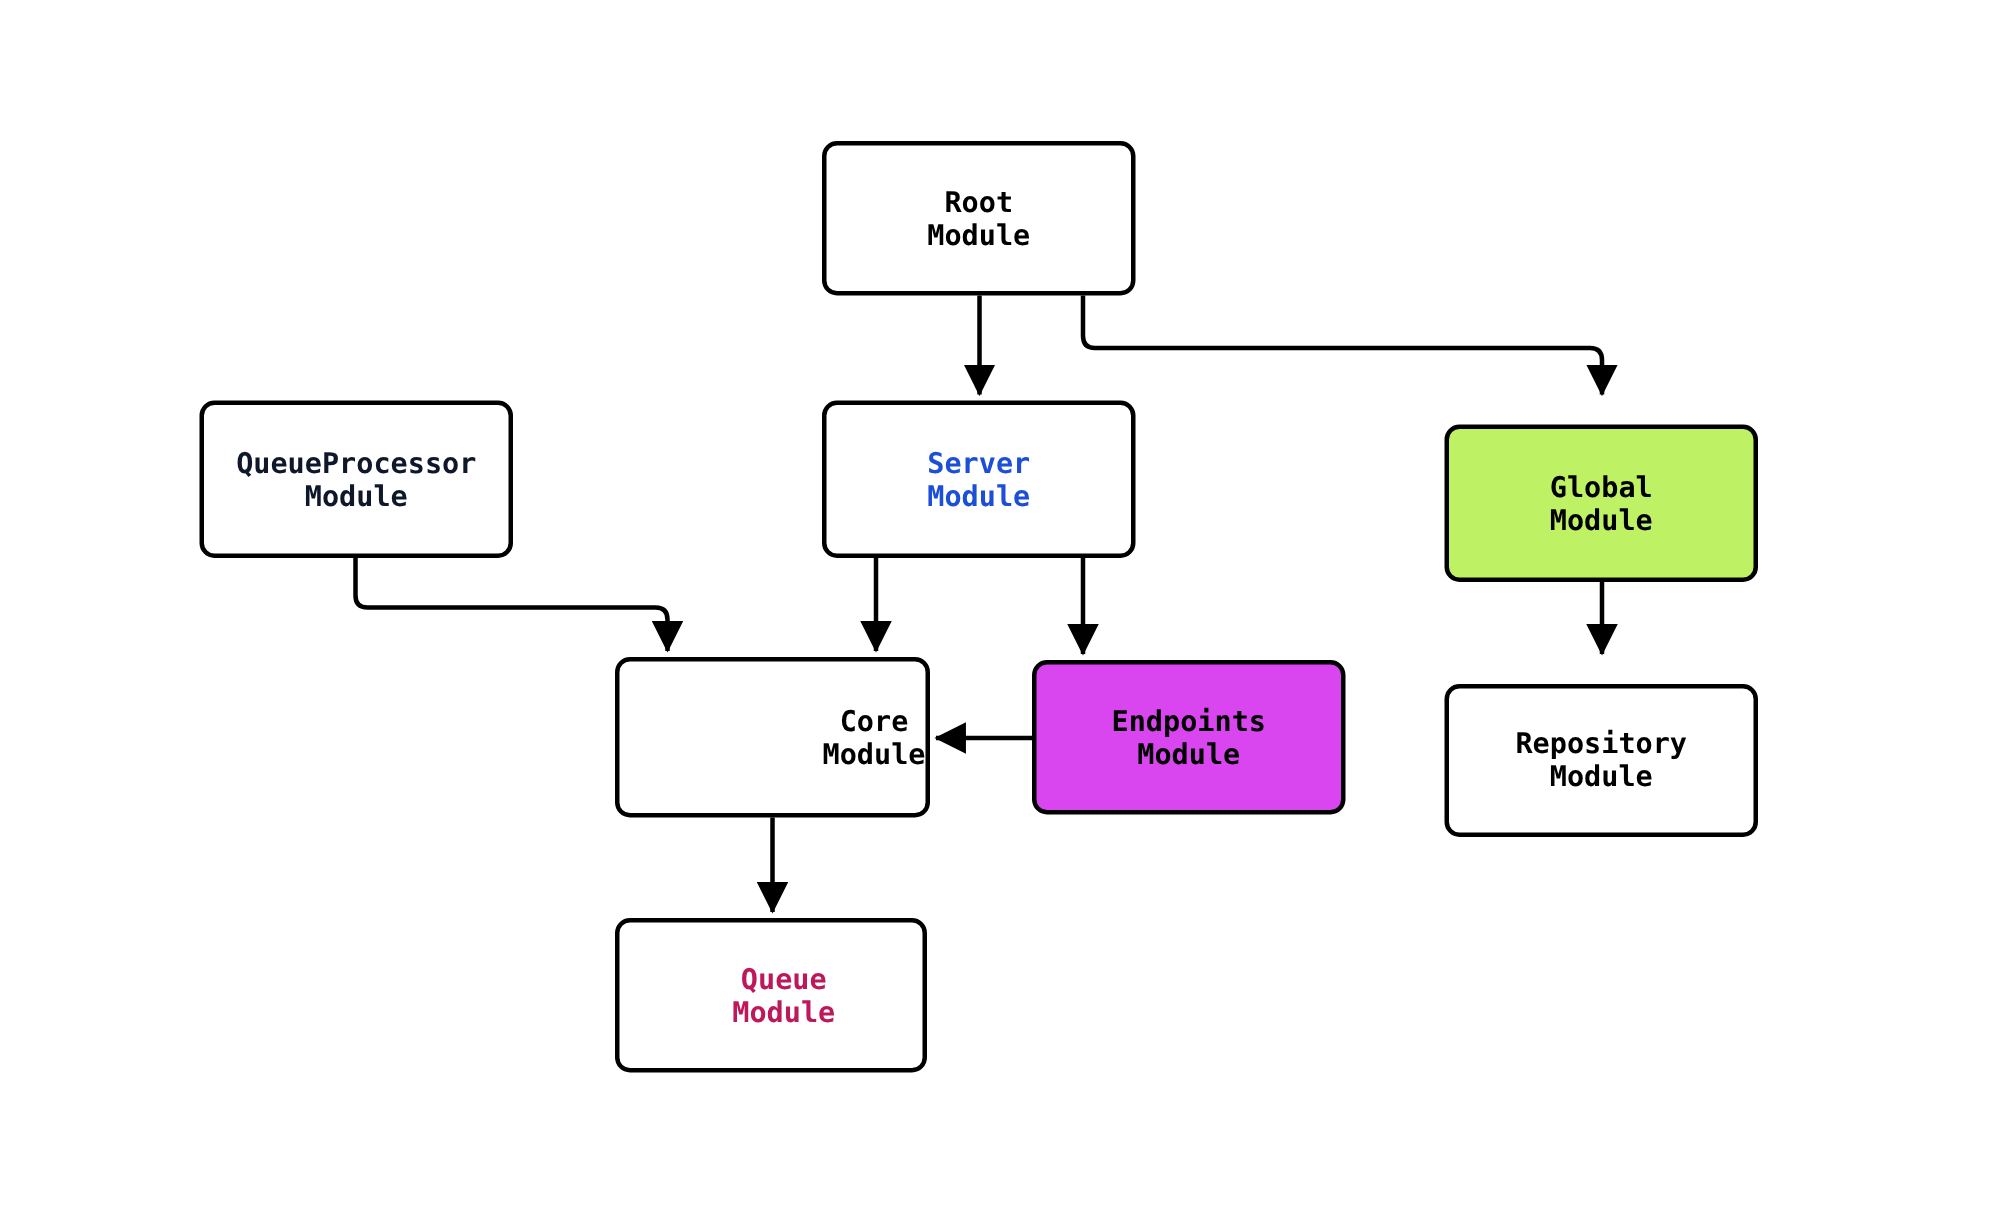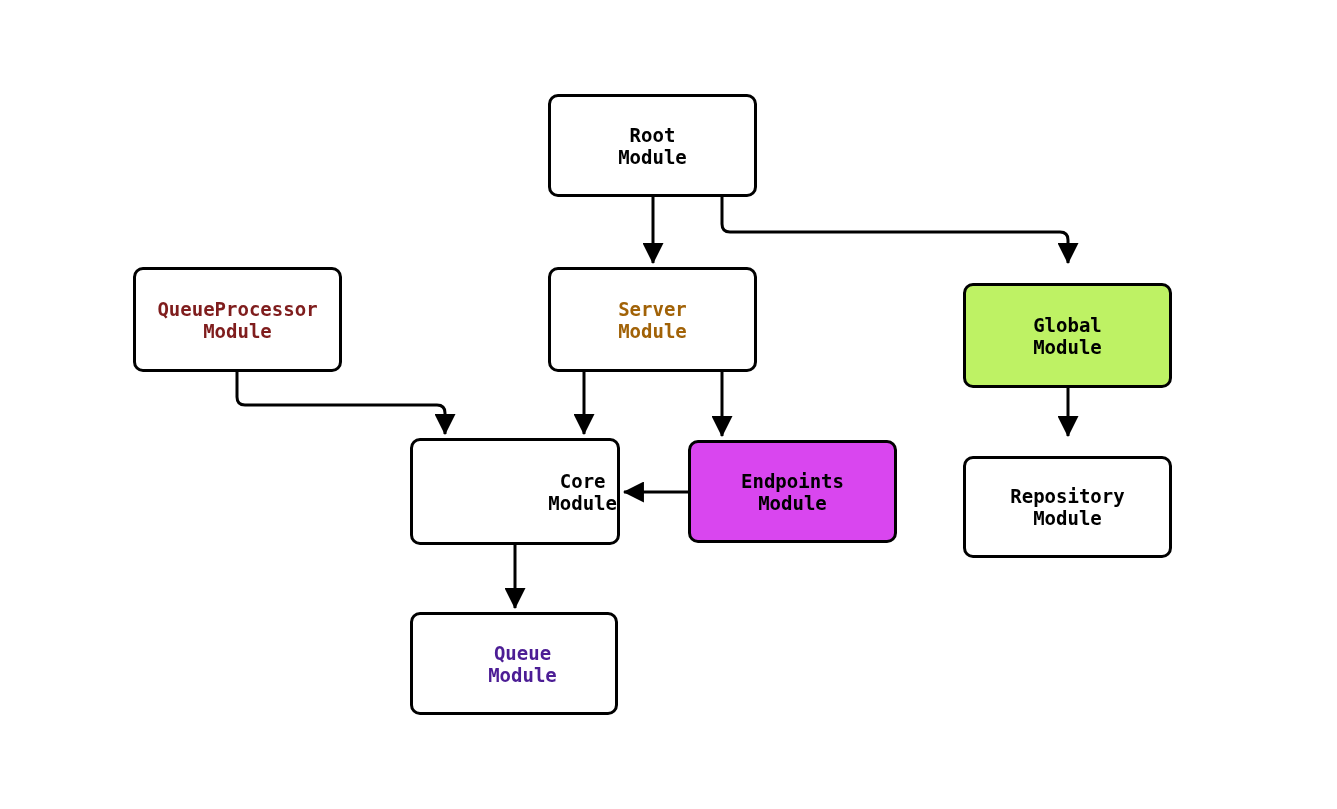--- a/index.html
+++ b/index.html
@@ -65,34 +65,34 @@
         <path d="M688,492 L624,492" class="edge-path" stroke="#000000" marker-end="url(#arrowhead)"></path>
         <path d="M1068,372 L1068,436" class="edge-path" stroke="#000000" marker-end="url(#arrowhead)"></path>
         <path d="M515,545 L515,608" class="edge-path" stroke="#000000" marker-end="url(#arrowhead)"></path>
       </g>
   </svg>
   <div id="nodes">
       <div class="node" style="left: 548px; top: 94px; width: 209px; height: 103px; border-color: rgb(0, 0, 0); background: rgb(255, 255, 255);">
     <div class="node-label" style="color: rgb(0, 0, 0);"><div>Root</div><div>Module</div></div>
   </div>
       <div class="node" style="left: 133px; top: 267px; width: 209px; height: 105px; border-color: rgb(0, 0, 0); background: rgb(255, 255, 255);">
-    <div class="node-label" style="color: #7f1d1d;"><div>QueueProcessor</div><div>Module</div></div>
+    <div class="node-label" style="color: #0f172a;"><div>QueueProcessor</div><div>Module</div></div>
   </div>
       <div class="node" style="left: 548px; top: 267px; width: 209px; height: 105px; border-color: rgb(0, 0, 0); background: rgb(255, 255, 255);">
-    <div class="node-label" style="color: #a16207;"><div>Server</div><div>Module</div></div>
+    <div class="node-label" style="color: #1d4ed8;"><div>Server</div><div>Module</div></div>
   </div>
       <div class="node" style="left: 963px; top: 267px; width: 209px; height: 105px; border-color: rgb(0, 0, 0); background: #bef264; margin-top: 16px;">
     <div class="node-label" style="color: rgb(0, 0, 0);"><div>Global</div><div>Module</div></div>
   </div>
       <div class="node" style="left: 410px; top: 438px; width: 210px; height: 107px; border-color: rgb(0, 0, 0); background: rgb(255, 255, 255); justify-content: flex-end;">
     <div class="node-label" style="color: rgb(0, 0, 0);"><div>Core</div><div>Module</div></div>
   </div>
       <div class="node" style="left: 688px; top: 440px; width: 209px; height: 103px; border-color: rgb(0, 0, 0); background: #d946ef;">
     <div class="node-label" style="color: rgb(0, 0, 0);"><div>Endpoints</div><div>Module</div></div>
   </div>
       <div class="node" style="left: 963px; top: 456px; width: 209px; height: 102px; border-color: rgb(0, 0, 0); background: rgb(255, 255, 255);">
     <div class="node-label" style="color: rgb(0, 0, 0);"><div>Repository</div><div>Module</div></div>
   </div>
       <div class="node" style="left: 410px; top: 612px; width: 208px; height: 103px; border-color: rgb(0, 0, 0); background: rgb(255, 255, 255);">
-    <div class="node-label" style="color: #4c1d95; margin-left: 17px;"><div>Queue</div><div>Module</div></div>
+    <div class="node-label" style="color: #be185d; margin-left: 17px;"><div>Queue</div><div>Module</div></div>
   </div>
     </div>
 </div>
 
 </body></html>

